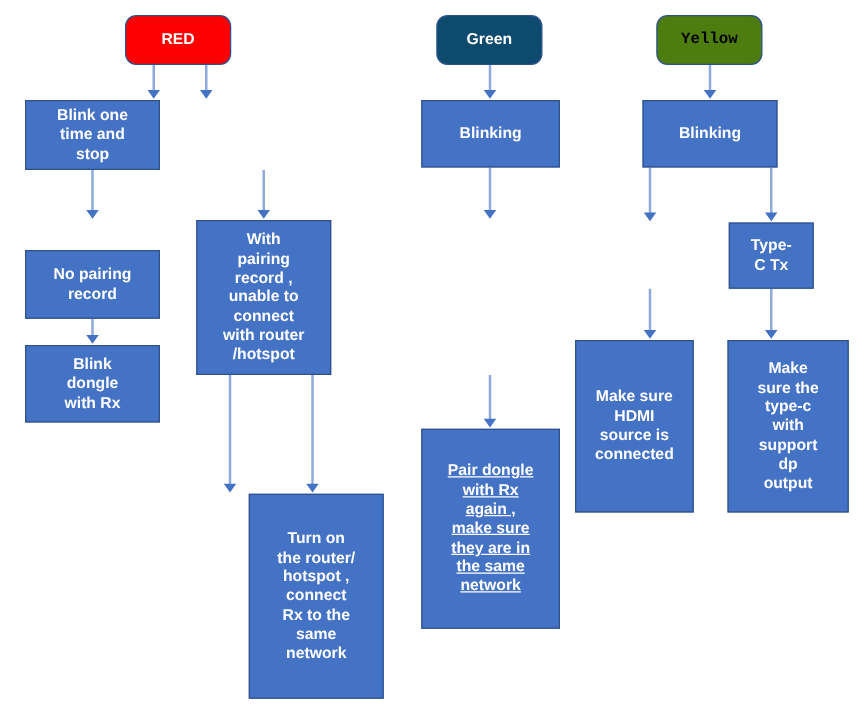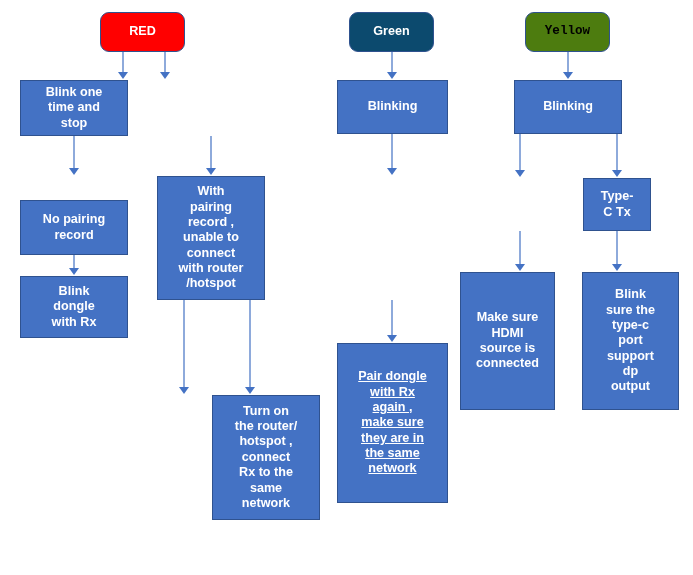--- a/index.html
+++ b/index.html
@@ -91,21 +91,21 @@
   <div class="node node-process" style="left:20px; top:80px; width:108px; height:56px;">Blink one time and stop</div>
 
 
   <div class="node node-process" style="left:20px; top:176px; width:108px; height:55px;margin-top:24px;">No pairing record</div>
 
   <div class="node node-process" style="left:157px; top:176px; width:108px; height:124px;">With pairing record , unable to connect with router /hotspot</div>
 
   <div class="node node-process" style="left:20px; top:276px; width:108px; height:62px;">Blink dongle with Rx</div>
 
 
-  <div class="node node-process" style="left:212px; top:395px; width:108px; height:125px;">Turn on the router/ hotspot , connect Rx to the same network</div>
+  <div class="node node-process" style="left:199px; top:395px; width:108px; height:164px;">Turn on the router/ hotspot , connect Rx to the same network</div>
 
   <div class="conn-line" style="left:391px; top:52px; height:22px;"></div>
   <div class="conn-head" style="left:387px; top:72px;"></div>
 
   <div class="conn-line" style="left:391px; top:134px; height:35px;"></div>
   <div class="conn-head" style="left:387px; top:168px;"></div>
 
   <div class="conn-line" style="left:391px; top:300px; height:36px;"></div>
   <div class="conn-head" style="left:387px; top:335px;"></div>
 
@@ -133,15 +133,15 @@
 
   <div class="node node-terminal yellow" style="left:525px; top:12px; width:85px; height:40px;">Yellow</div>
 
   <div class="node node-process" style="left:514px; top:80px; width:108px; height:54px;">Blinking</div>
 
 
   <div class="node node-process" style="left:460px; top:272px; width:95px; height:138px;">Make sure HDMI source is connected</div>
 
   <div class="node node-process" style="left:583px; top:178px; width:68px; height:53px;">Type- C Tx</div>
 
-  <div class="node node-process" style="left:582px; top:272px; width:97px; height:138px;">Blink sure the type-c port support dp output</div>
+  <div class="node node-process" style="left:582px; top:272px; width:97px; height:138px;">Make sure the type-c with support dp output</div>
 
 </div>
 
 </body></html>

